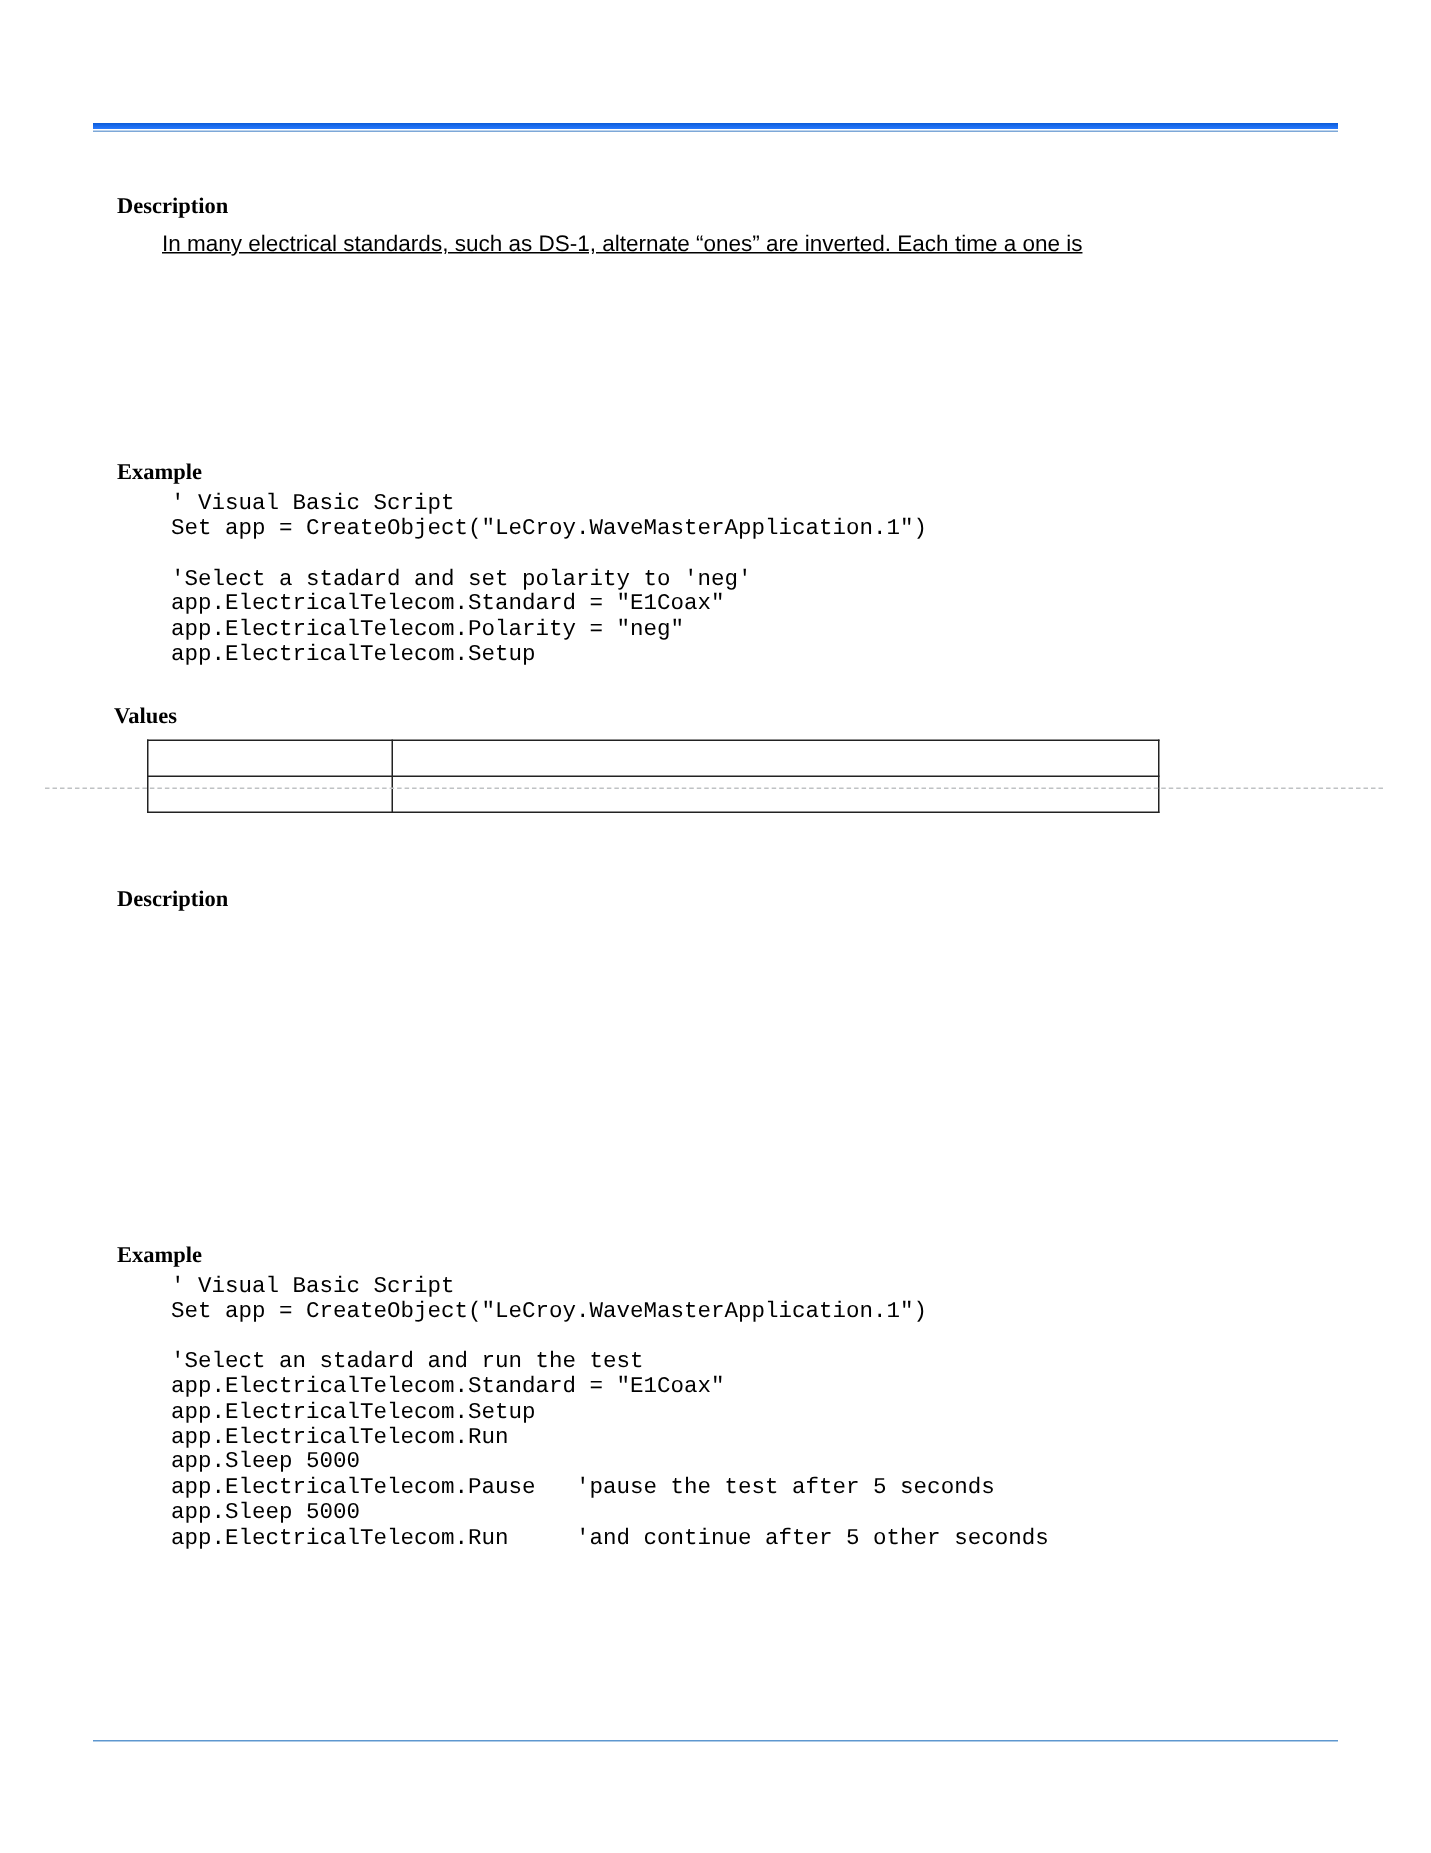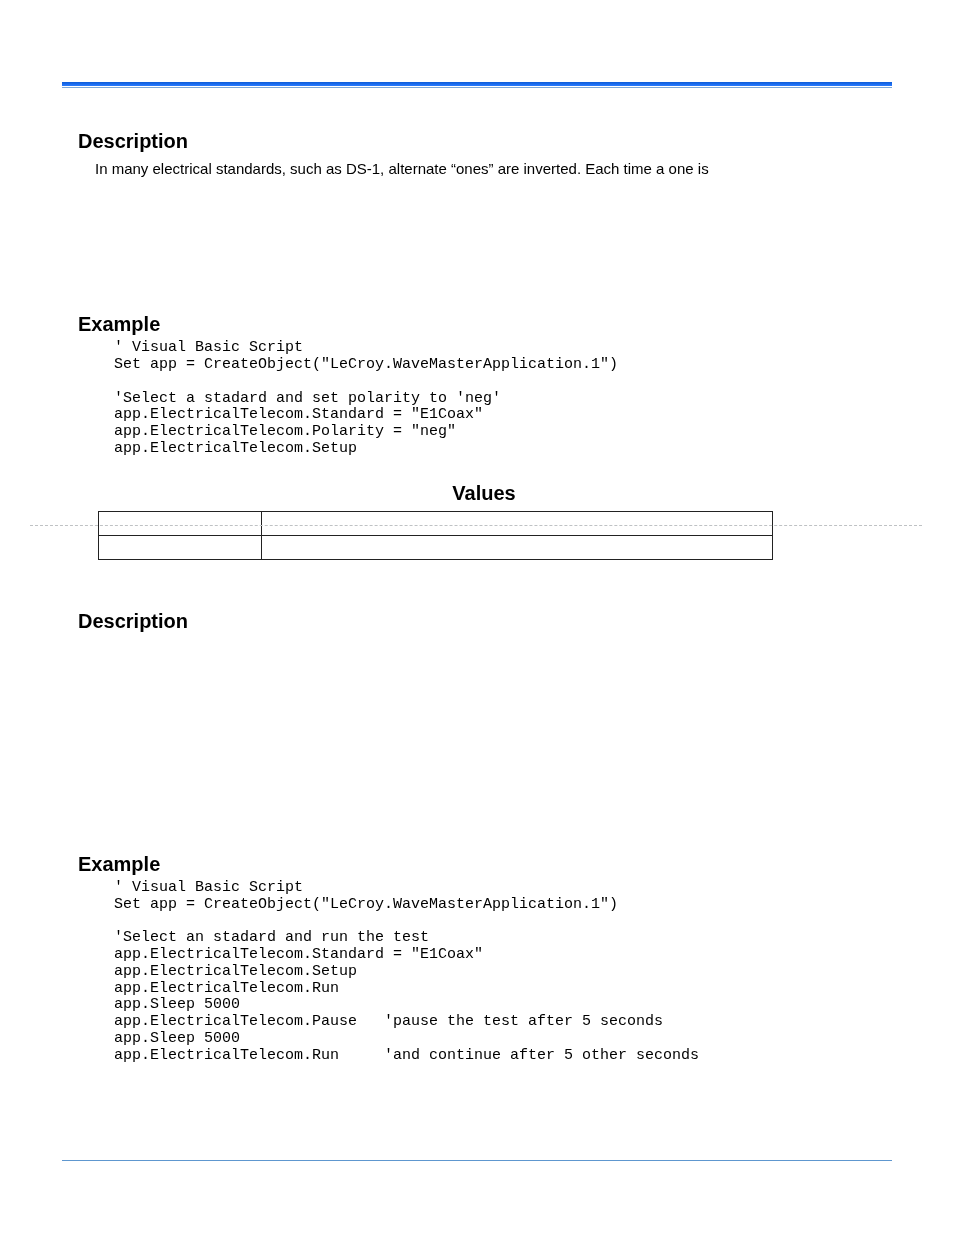--- a/index.html
+++ b/index.html
@@ -21,28 +21,29 @@
     height:4px;
     background:#1a6dff;
     background:linear-gradient(#0b5bd9,#2a7bff);
   }
   .top-rule-thin{
     height:1px;
     background:#7da8d8;
     margin-top:1px;
   }
   h4.section{
-    font-size:20px;
+    font-size:15px;
     font-weight:bold;
     margin:0;
     padding:0;
-    font-family:Liberation Sans, sans-serif;
+    font-family:Liberation Serif, serif;
   }
   .indent{
-    margin-left:17px;
+    margin-left:30px;
+    text-decoration:underline;
   }
   .desc-text{
     font-size:15px;
     line-height:1.35;
     margin-top:6px;
   }
   pre.code{
     font-family:"Courier New",Courier,monospace;
     font-size:15px;
     line-height:1.12;
@@ -74,21 +75,21 @@
   .bottom-rule{
     position:absolute;
     left:62px;
     width:830px;
     top:1160px;
     height:1px;
     background:#5e97cf;
   }
   .sec1{margin-top:42px;margin-left:16px;}
   .sec2{margin-top:14px;margin-left:16px;}
-  .sec-values{margin-top:24px;margin-left:14px;text-align:center;}
+  .sec-values{margin-top:24px;margin-left:14px;}
   .sec3{margin-top:50px;margin-left:16px;}
   .sec4{margin-top:14px;margin-left:16px;}
 </style>
 </head>
 <body>
 
 <div class="page">
   <div class="top-rule-thick"></div>
   <div class="top-rule-thin"></div>
 

